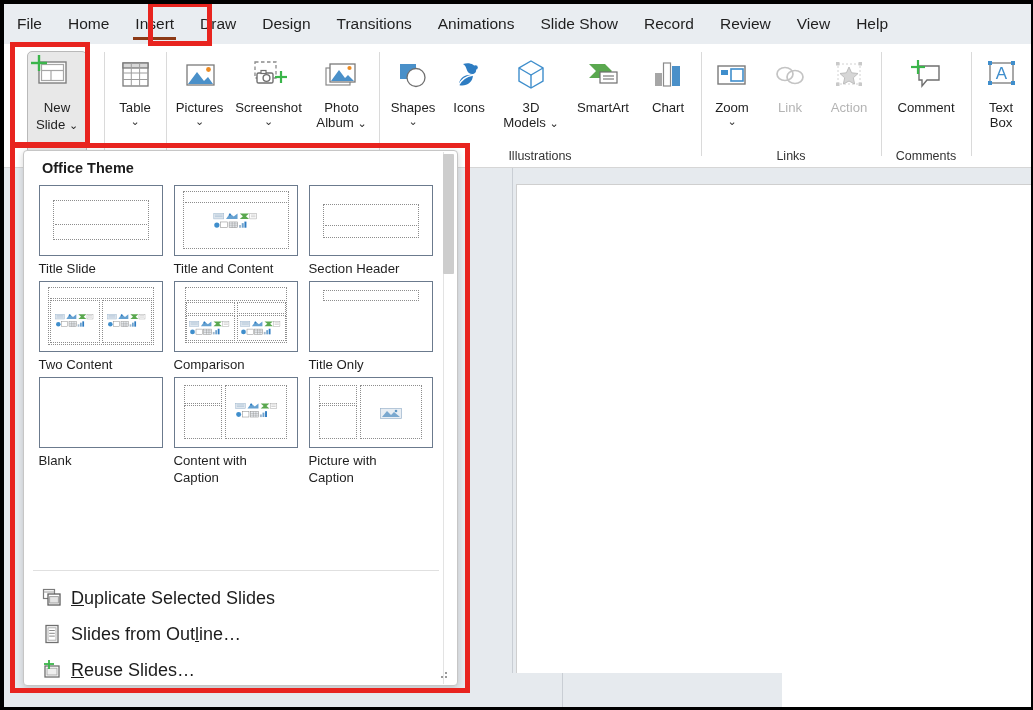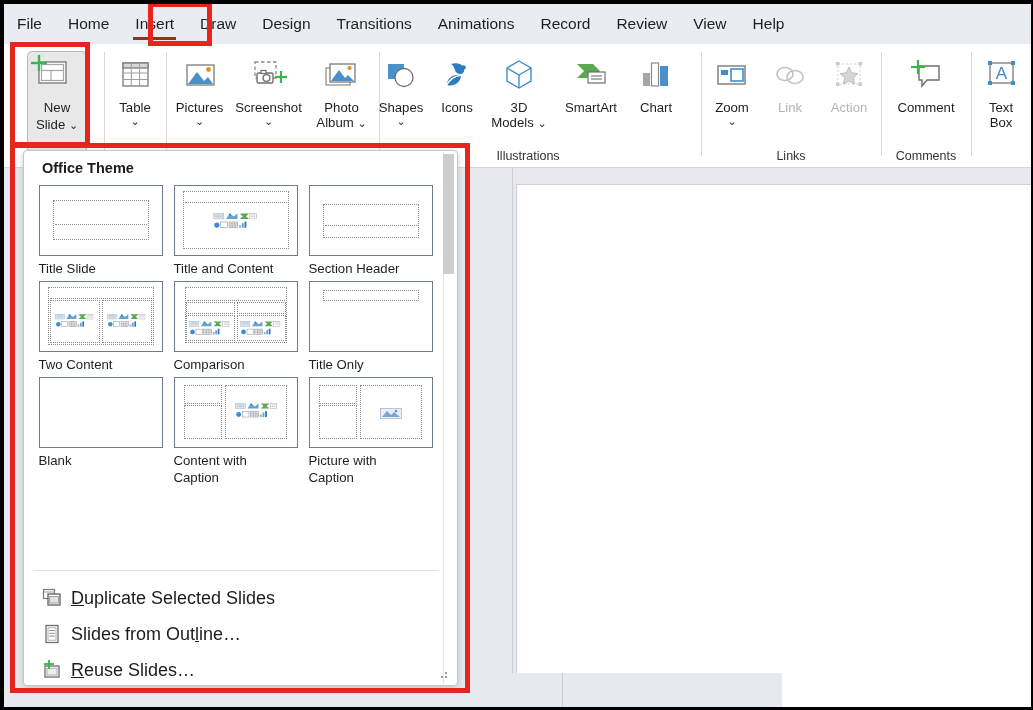--- a/index.html
+++ b/index.html
@@ -175,20 +175,23 @@
         <span>Draw</span>
       </div>
       <div class="tab">
         <span>Design</span>
       </div>
       <div class="tab">
         <span>Transitions</span>
       </div>
       <div class="tab">
         <span>Animations</span>
+      </div>
+      <div class="tab">
+        <span>Slide Show</span>
       </div>
       <div class="tab">
         <span>Record</span>
       </div>
       <div class="tab">
         <span>Review</span>
       </div>
       <div class="tab">
         <span>View</span>
       </div>
@@ -286,21 +289,21 @@
             <span>Album</span>
             <span style="font-size:11px;">⌄</span>
           </div>
         </div>
       </div>
       <div class="glabel"></div>
     </div>
 
     <div class="gsep" style="left:375px;"></div>
 
-    <div class="rgroup" style="left:363px; width:322px;">
+    <div class="rgroup" style="left:375px; width:322px;">
       <div class="gitems">
         <div class="rbtn" style="width:60px;">
           <span class="ricon">
             <svg width="40" height="34" viewBox="0 0 40 34">
               <rect x="7" y="6" width="16" height="15" fill="#4a90c9"></rect>
               <circle cx="23" cy="19.5" r="9" fill="#ffffff" stroke="#6f6f6f" stroke-width="1.3"></circle>
             </svg>
           </span>
           <div class="rlbl">Shapes</div>
           <div class="chev">⌄</div>

